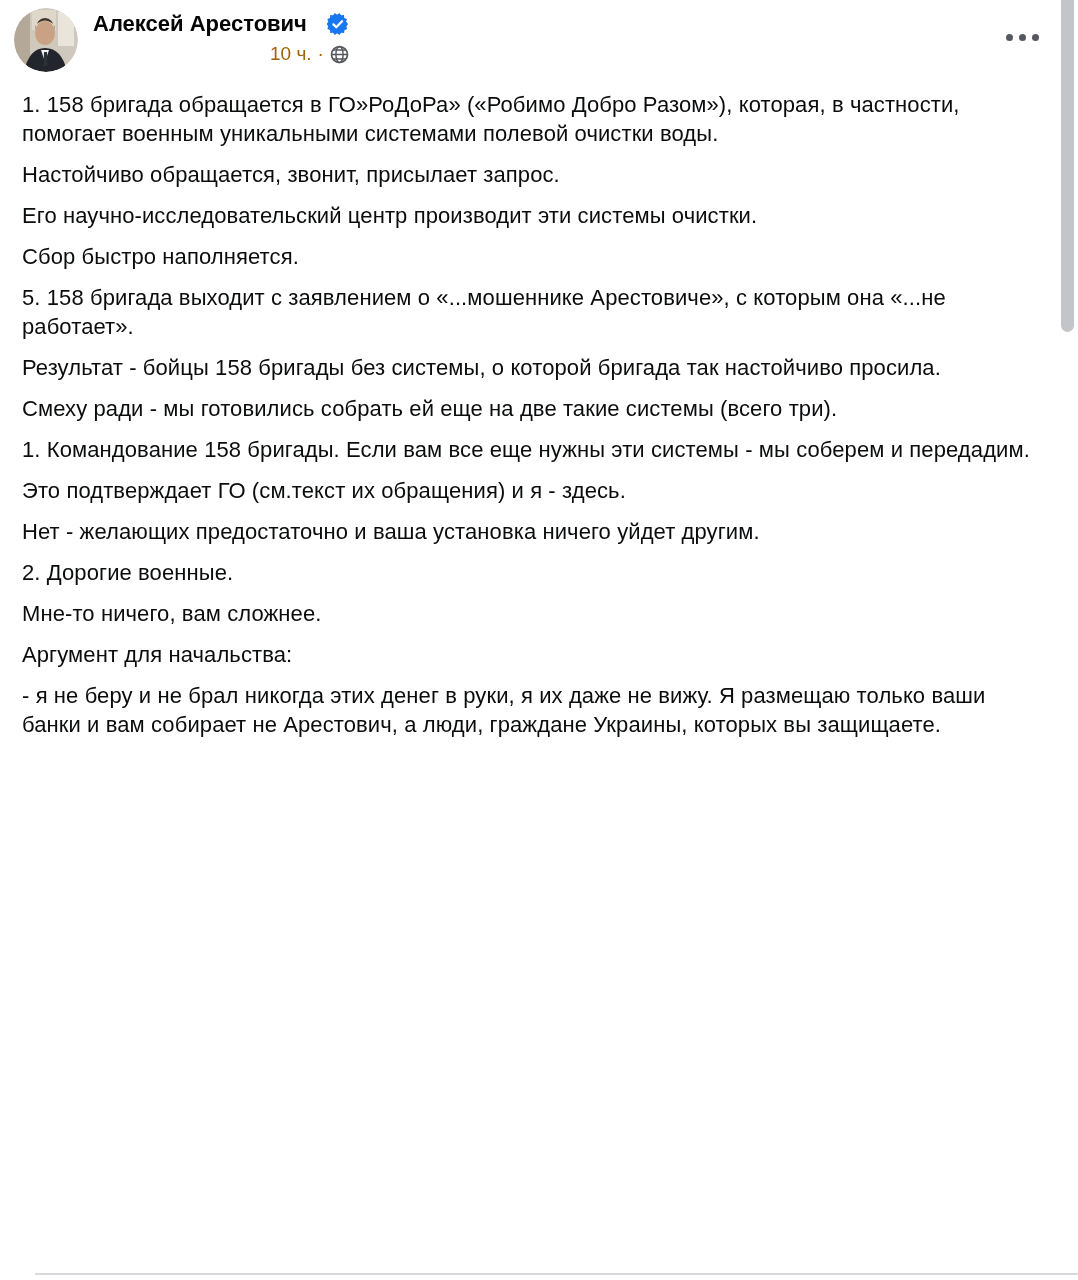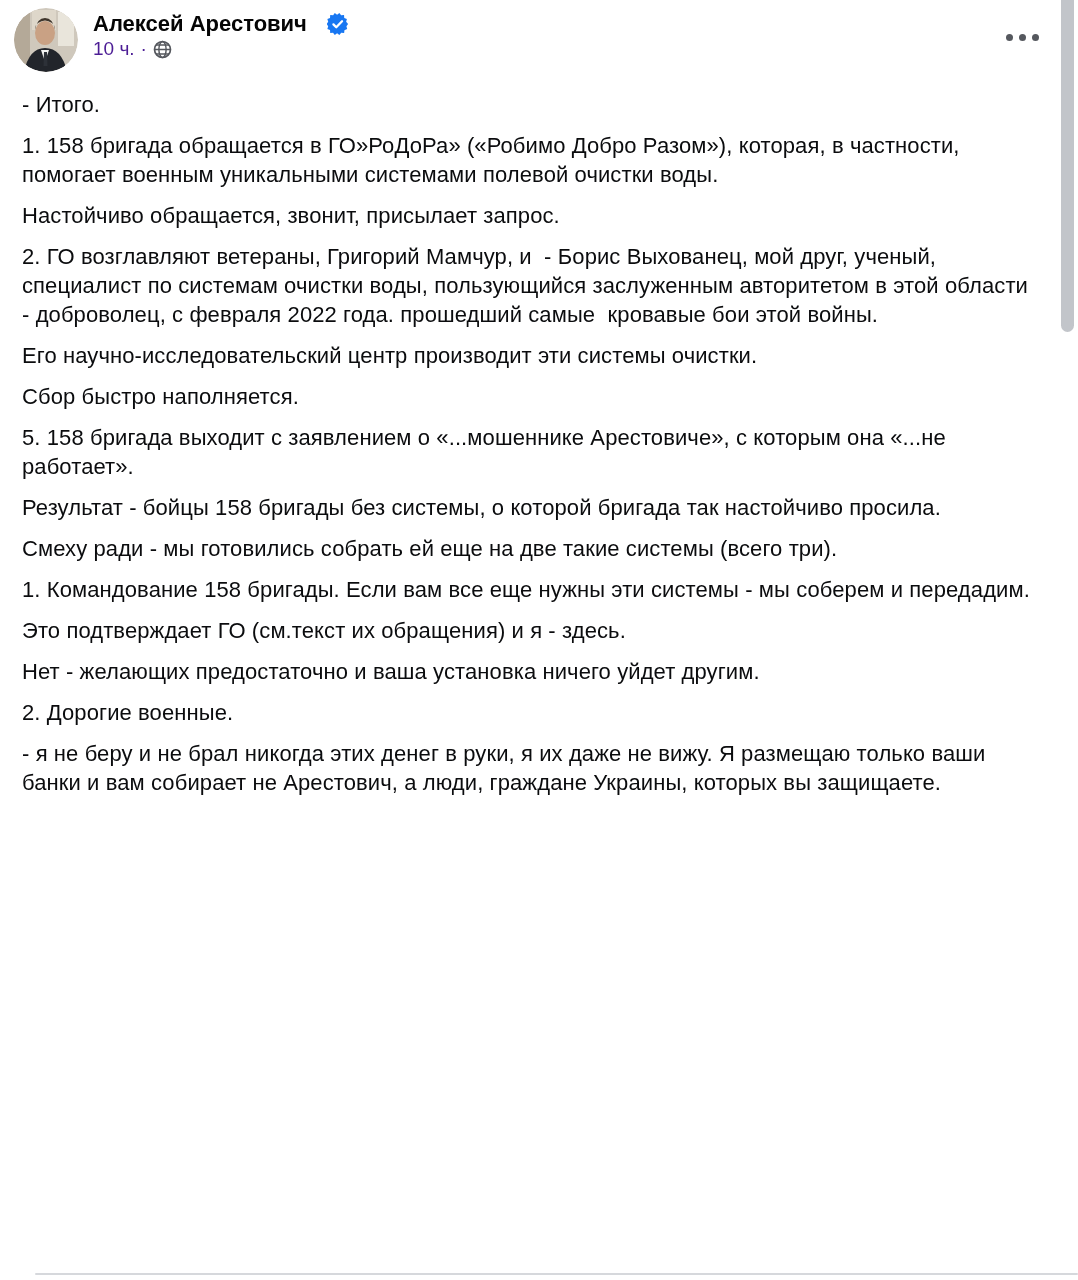--- a/index.html
+++ b/index.html
@@ -37,23 +37,25 @@
     font-size: 22px;
     font-weight: 700;
     color: #050505;
     line-height: 28px;
     cursor: pointer;
   }
   .verified-badge { margin-left: 8px; width: 22px; height: 22px; display: inline-block; }
   .meta-row {
     display: flex;
     align-items: center;
+    margin-top: 5px;
     font-size: 19px;
-    color: #4c1d95;
+    color: #a16207;
     line-height: 22px;
+    justify-content: flex-end;
   }
   .meta-sep { margin: 0 6px; }
   .globe-icon { width: 19px; height: 19px; display: inline-block; margin-top: 1px; }
   .menu-button {
     position: absolute;
     top: 22px; right: 32px;
     width: 48px; height: 30px;
     display: flex;
     align-items: center;
     justify-content: center;
@@ -147,33 +149,33 @@
     </div>
 
     <button class="menu-button" aria-label="menu">
       <span class="dot"></span>
       <span class="dot"></span>
       <span class="dot"></span>
     </button>
   </div>
 
   <div class="post-text">
-      <p class="para">- Итого.</p>
       <p class="para">1. 158 бригада обращается в ГО»РоДоРа» («Робимо Добро Разом»), которая, в частности, помогает военным уникальными системами полевой очистки воды.</p>
       <p class="para">Настойчиво обращается, звонит, присылает запрос.</p>
-      <p class="para">2. ГО возглавляют ветераны, Григорий Мамчур, и  - Борис Выхованец, мой друг, ученый, специалист по системам очистки воды, пользующийся заслуженным авторитетом в этой области - доброволец, с февраля 2022 года. прошедший самые  кровавые бои этой войны.</p>
       <p class="para">Его научно-исследовательский центр производит эти системы очистки.</p>
       <p class="para">Сбор быстро наполняется.</p>
       <p class="para">5. 158 бригада выходит с заявлением о «...мошеннике Арестовиче», с которым она «...не работает».</p>
       <p class="para">Результат - бойцы 158 бригады без системы, о которой бригада так настойчиво просила.</p>
       <p class="para">Смеху ради - мы готовились собрать ей еще на две такие системы (всего три).</p>
       <p class="para">1. Командование 158 бригады. Если вам все еще нужны эти системы - мы соберем и передадим.</p>
       <p class="para">Это подтверждает ГО (см.текст их обращения) и я - здесь.</p>
       <p class="para">Нет - желающих предостаточно и ваша установка ничего уйдет другим.</p>
       <p class="para">2. Дорогие военные.</p>
+      <p class="para">Мне-то ничего, вам сложнее.</p>
+      <p class="para">Аргумент для начальства:</p>
       <p class="para">- я не беру и не брал никогда этих денег в руки, я их даже не вижу. Я размещаю только ваши банки и вам собирает не Арестович, а люди, граждане Украины, которых вы защищаете.</p>
     </div>
 
   <div class="bottom-divider"></div>
 
   <div class="scrollbar-thumb"></div>
 
 </div>
 
 </body></html>

